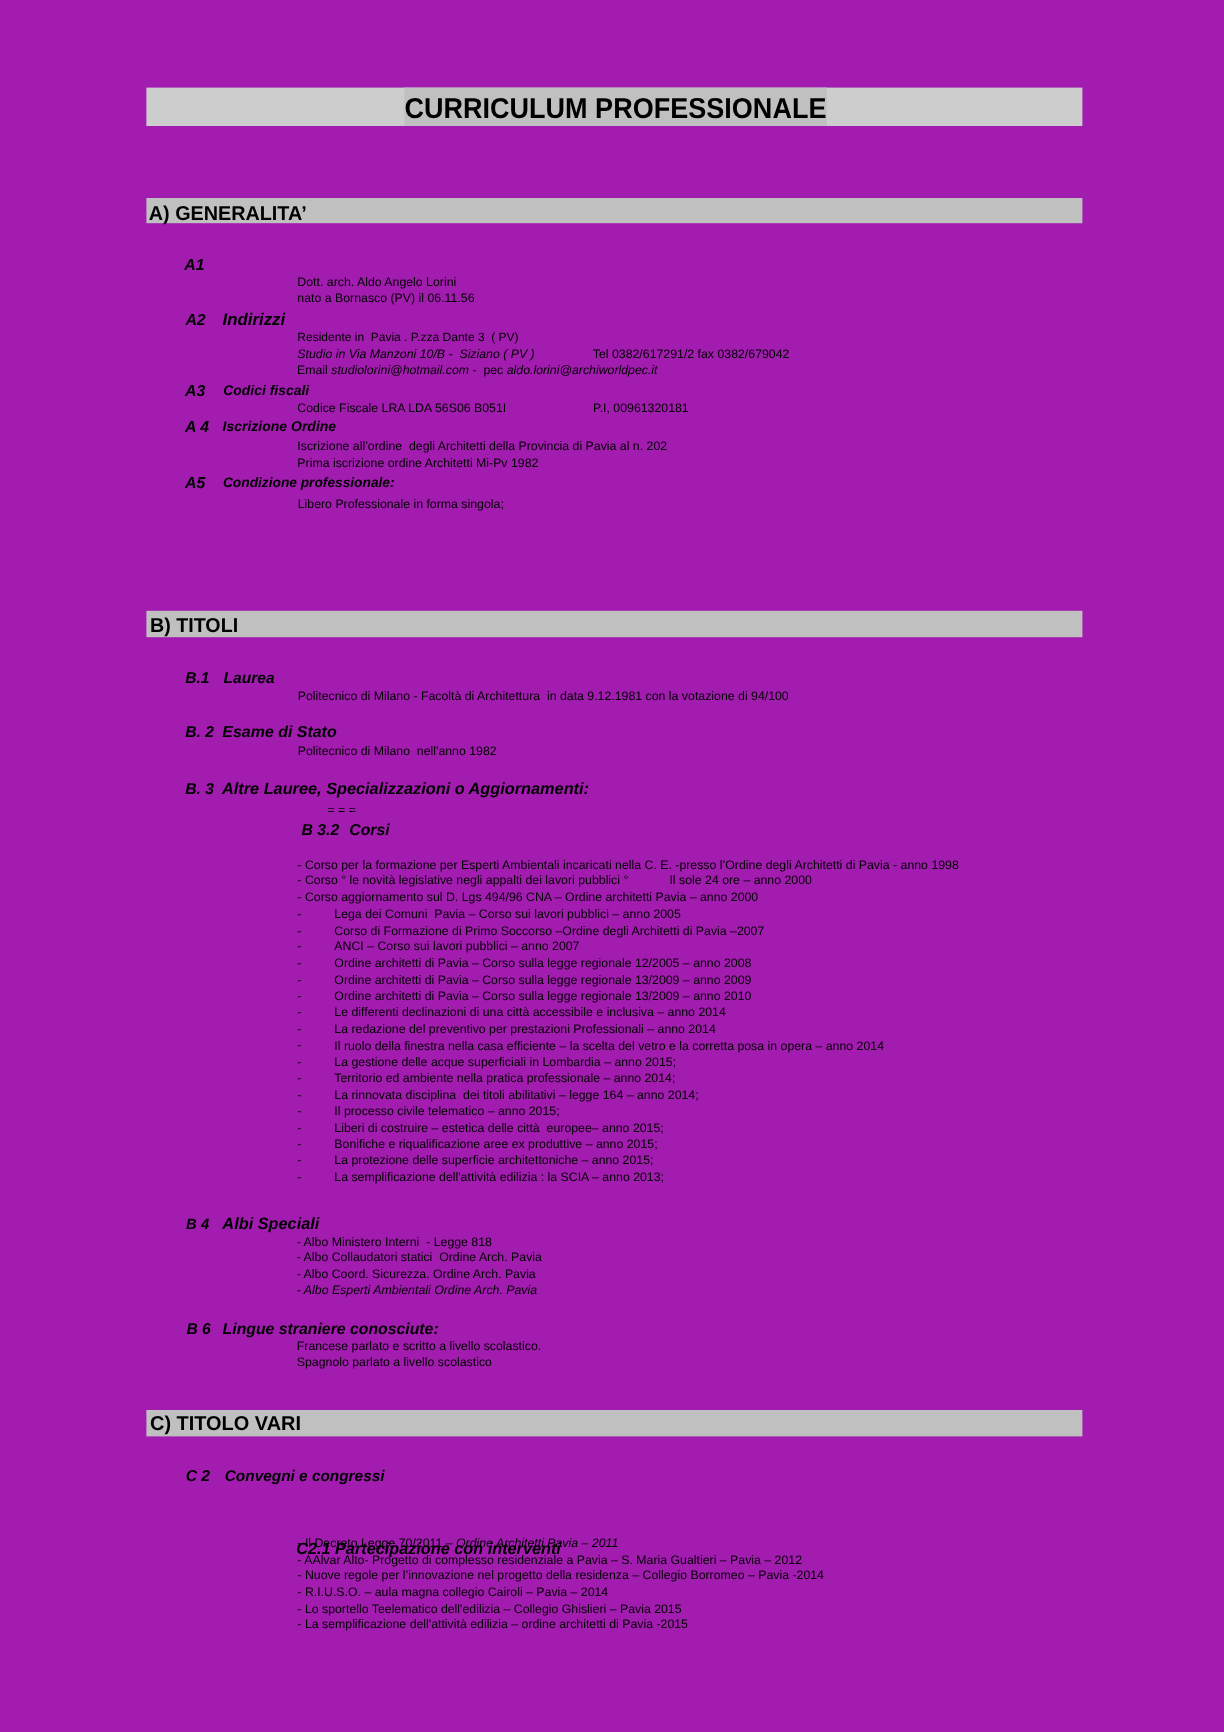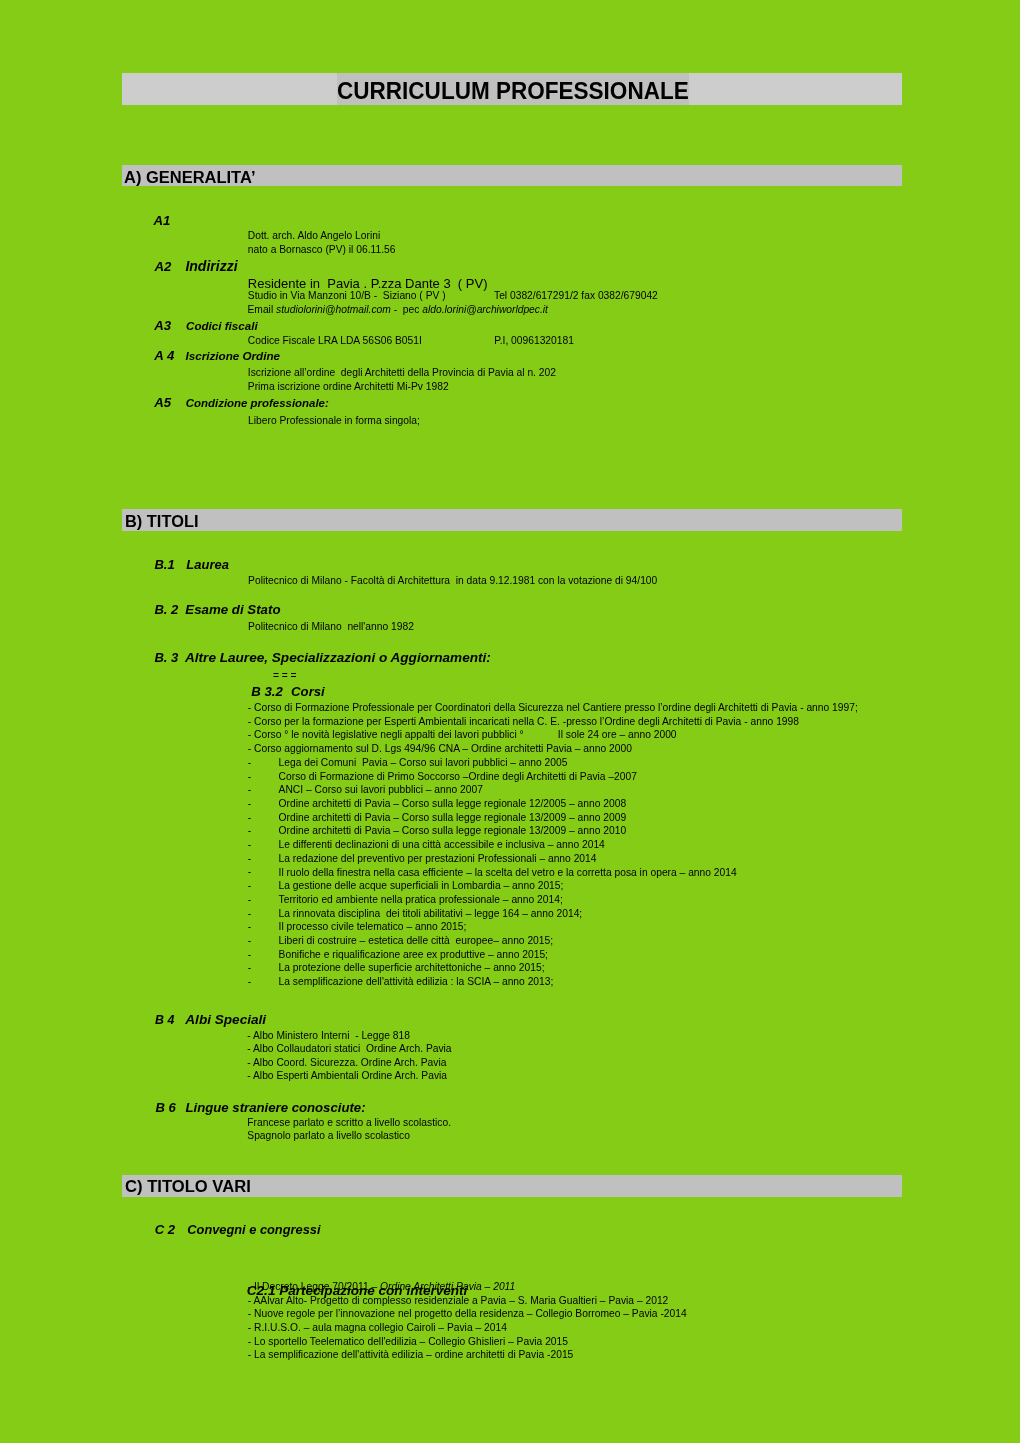--- a/index.html
+++ b/index.html
@@ -3,43 +3,43 @@
 <meta charset="utf-8">
 <title>Curriculum Professionale</title>
 <style>
   html, body { margin:0; padding:0; background:#ffffff; }
   body {
     width:1020px; height:1443px;
     font-family:"Liberation Sans", sans-serif;
     color:#000000;
     -webkit-font-smoothing:antialiased;
   }
-  .page { position:relative; width:1020px; height:1443px; overflow:hidden; background:#84cc16; }
+  .page { position:relative; width:1020px; height:1443px; overflow:hidden; background:#a21caf; }
   .bar  { position:absolute; background:#c0c0c0; }
   .t    { position:absolute; white-space:pre; line-height:1; transform:translateZ(0); }
   .bi   { font-weight:bold; font-style:italic; }
   .bold { font-weight:bold; }
   .it   { font-style:italic; }
 </style>
 </head>
 <body>
 
 <div class="page">
   <div class="bar" style="left:121.5px; top:73.2px; width:780.5px; height:32.3px; background:#cdcdcd;"></div>
   <div class="bar" style="left:337px; top:73.2px; width:352px; height:32.3px; background:#c0c0c0;"></div>
   <div class="t bold" style="left:337.3px; top:79px; font-size:24px; transform:scaleX(0.9387) translateZ(0); transform-origin:left top;">CURRICULUM PROFESSIONALE</div>
   <div class="bar" style="left:121.5px; top:164.6px; width:780.5px; height:21.9px;"></div>
   <div class="t bold" style="left:124.4px; top:170px; font-size:16.8px; transform:scaleX(0.982) translateZ(0); transform-origin:left top;">A) GENERALITA’</div>
   <div class="t bi" style="left:153.6px; top:214px; font-size:13.2px;">A1</div>
   <div class="t " style="left:247.8px; top:231px; font-size:10.27px;">Dott. arch. Aldo Angelo Lorini</div>
   <div class="t " style="left:247.8px; top:245px; font-size:10.27px;">nato a Bornasco (PV) il 06.11.56</div>
   <div class="t bi" style="left:154.5px; top:260px; font-size:13.2px;">A2</div>
   <div class="t bi" style="left:185.4px; top:259px; font-size:14.05px;">Indirizzi</div>
-  <div class="t " style="left:247.8px; top:277px; font-size:13px;">Residente in  Pavia . P.zza Dante 3  ( PV)</div>
-  <div class="t " style="left:247.8px; top:291px; font-size:10.27px;">Studio in Via Manzoni 10/B -  Siziano ( PV )</div>
+  <div class="t " style="left:247.8px; top:277px; font-size:10px;">Residente in  Pavia . P.zza Dante 3  ( PV)</div>
+  <div class="t " style="left:247.8px; top:291px; font-size:10.27px;font-style:italic;">Studio in Via Manzoni 10/B -  Siziano ( PV )</div>
   <div class="t " style="left:494.0px; top:291px; font-size:10.27px;">Tel 0382/617291/2 fax 0382/679042</div>
   <div class="t" style="left:247.5px; top:305px; font-size:10.27px;"><span>Email </span><span class="it">studiolorini@hotmail.com</span><span> -  pec </span><span class="it">aldo.lorini@archiworldpec.it</span></div>
   <div class="t bi" style="left:154.2px; top:319px; font-size:13.2px;">A3</div>
   <div class="t bi" style="left:186.0px; top:320px; font-size:11.62px;">Codici fiscali</div>
   <div class="t " style="left:247.8px; top:336px; font-size:10.27px;">Codice Fiscale LRA LDA 56S06 B051I</div>
   <div class="t " style="left:494.2px; top:336px; font-size:10.27px;">P.I, 00961320181</div>
   <div class="t bi" style="left:154.2px; top:349px; font-size:13.2px;">A 4</div>
   <div class="t bi" style="left:185.5px; top:350px; font-size:11.67px;">Iscrizione Ordine</div>
   <div class="t " style="left:247.8px; top:368px; font-size:10.27px;">Iscrizione all’ordine  degli Architetti della Provincia di Pavia al n. 202</div>
   <div class="t " style="left:247.8px; top:382px; font-size:10.27px;">Prima iscrizione ordine Architetti Mi-Pv 1982</div>
@@ -52,21 +52,20 @@
   <div class="t bi" style="left:186.3px; top:558px; font-size:12.99px;">Laurea</div>
   <div class="t " style="left:248.1px; top:576px; font-size:10.27px;">Politecnico di Milano - Facoltà di Architettura  in data 9.12.1981 con la votazione di 94/100</div>
   <div class="t bi" style="left:154.4px; top:603px; font-size:13.09px;">B. 2</div>
   <div class="t bi" style="left:185.3px; top:603px; font-size:13.29px;">Esame di Stato</div>
   <div class="t " style="left:248.1px; top:622px; font-size:10.27px;">Politecnico di Milano  nell'anno 1982</div>
   <div class="t bi" style="left:154.4px; top:651px; font-size:13.09px;">B. 3</div>
   <div class="t bi" style="left:185.0px; top:651px; font-size:13.59px;">Altre Lauree, Specializzazioni o Aggiornamenti:</div>
   <div class="t " style="left:272.9px; top:671px; font-size:10.27px;">= = =</div>
   <div class="t bi" style="left:251.3px; top:685px; font-size:13.16px;">B 3.2</div>
   <div class="t bi" style="left:291.1px; top:685px; font-size:13.16px;">Corsi</div>
-  <div class="t " style="left:247.8px; top:703px; font-size:10.27px;">- Corso di Formazione Professionale per Coordinatori della Sicurezza nel Cantiere presso l’ordine degli Architetti di Pavia - anno 1997;</div>
   <div class="t " style="left:247.8px; top:717px; font-size:10.27px;">- Corso per la formazione per Esperti Ambientali incaricati nella C. E. -presso l’Ordine degli Architetti di Pavia - anno 1998</div>
   <div class="t " style="left:247.8px; top:730px; font-size:10.27px;">- Corso ° le novità legislative negli appalti dei lavori pubblici °            Il sole 24 ore – anno 2000</div>
   <div class="t " style="left:247.8px; top:744px; font-size:10.27px;">- Corso aggiornamento sul D. Lgs 494/96 CNA – Ordine architetti Pavia – anno 2000</div>
   <div class="t" style="left:247.8px; top:758px; font-size:10.27px;">-</div>
   <div class="t " style="left:278.6px; top:758px; font-size:10.27px;">Lega dei Comuni  Pavia – Corso sui lavori pubblici – anno 2005</div>
   <div class="t" style="left:247.8px; top:772px; font-size:10.27px;">-</div>
   <div class="t " style="left:278.6px; top:772px; font-size:10.27px;">Corso di Formazione di Primo Soccorso –Ordine degli Architetti di Pavia –2007</div>
   <div class="t" style="left:247.8px; top:785px; font-size:10.27px;">-</div>
   <div class="t " style="left:278.6px; top:785px; font-size:10.27px;">ANCI – Corso sui lavori pubblici – anno 2007</div>
   <div class="t" style="left:247.8px; top:799px; font-size:10.27px;">-</div>
@@ -95,21 +94,21 @@
   <div class="t " style="left:278.6px; top:950px; font-size:10.27px;">Bonifiche e riqualificazione aree ex produttive – anno 2015;</div>
   <div class="t" style="left:247.8px; top:963px; font-size:10.27px;">-</div>
   <div class="t " style="left:278.6px; top:963px; font-size:10.27px;">La protezione delle superficie architettoniche – anno 2015;</div>
   <div class="t" style="left:247.8px; top:977px; font-size:10.27px;">-</div>
   <div class="t " style="left:278.6px; top:977px; font-size:10.27px;">La semplificazione dell'attività edilizia : la SCIA – anno 2013;</div>
   <div class="t bi" style="left:155.1px; top:1014px; font-size:12.34px;">B 4</div>
   <div class="t bi" style="left:185.3px; top:1013px; font-size:13.6px;">Albi Speciali</div>
   <div class="t " style="left:247.3px; top:1031px; font-size:10.27px;">- Albo Ministero Interni  - Legge 818</div>
   <div class="t " style="left:247.3px; top:1044px; font-size:10.27px;">- Albo Collaudatori statici  Ordine Arch. Pavia</div>
   <div class="t " style="left:247.3px; top:1058px; font-size:10.27px;">- Albo Coord. Sicurezza. Ordine Arch. Pavia</div>
-  <div class="t " style="left:247.3px; top:1071px; font-size:10.27px;">- Albo Esperti Ambientali Ordine Arch. Pavia</div>
+  <div class="t " style="left:247.3px; top:1071px; font-size:10.27px;font-style:italic;">- Albo Esperti Ambientali Ordine Arch. Pavia</div>
   <div class="t bi" style="left:155.4px; top:1101px; font-size:13.04px;">B 6</div>
   <div class="t bi" style="left:185.5px; top:1101px; font-size:13.18px;">Lingue straniere conosciute:</div>
   <div class="t " style="left:247.3px; top:1118px; font-size:10.27px;">Francese parlato e scritto a livello scolastico.</div>
   <div class="t " style="left:247.3px; top:1131px; font-size:10.27px;">Spagnolo parlato a livello scolastico</div>
   <div class="bar" style="left:121.5px; top:1175.2px; width:780.5px; height:21.6px;"></div>
   <div class="t bold" style="left:124.8px; top:1179px; font-size:16.8px; transform:scaleX(0.99) translateZ(0); transform-origin:left top;">C) TITOLO VARI</div>
   <div class="t bi" style="left:154.7px; top:1223px; font-size:13.11px;">C 2</div>
   <div class="t bi" style="left:187.3px; top:1224px; font-size:12.82px;">Convegni e congressi</div>
   <div class="t bi" style="left:246.8px; top:1265px; font-size:13.55px;margin-top:19px;">C2.1 Partecipazione con interventi</div>
   <div class="t" style="left:247.8px; top:1282px; font-size:10.27px;"><span>- Il Decreto Legge 70/2011 – </span><span class="it">Ordine Architetti Pavia – 2011</span></div>

